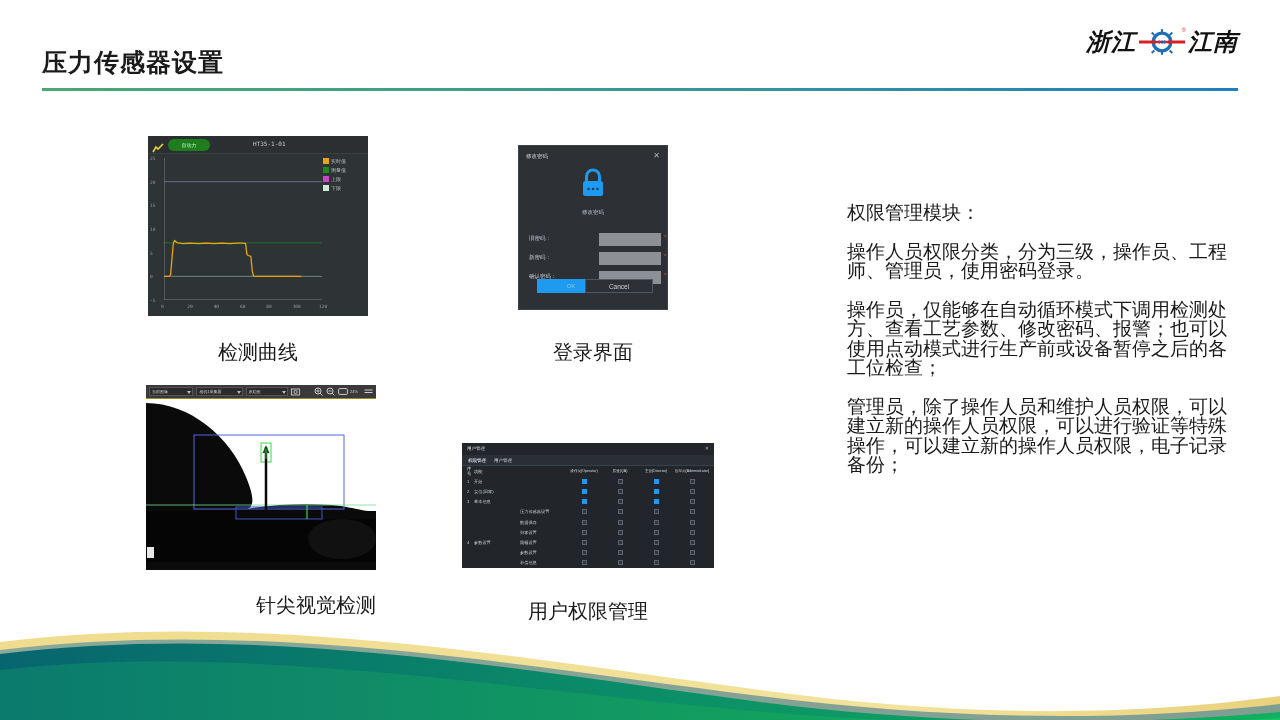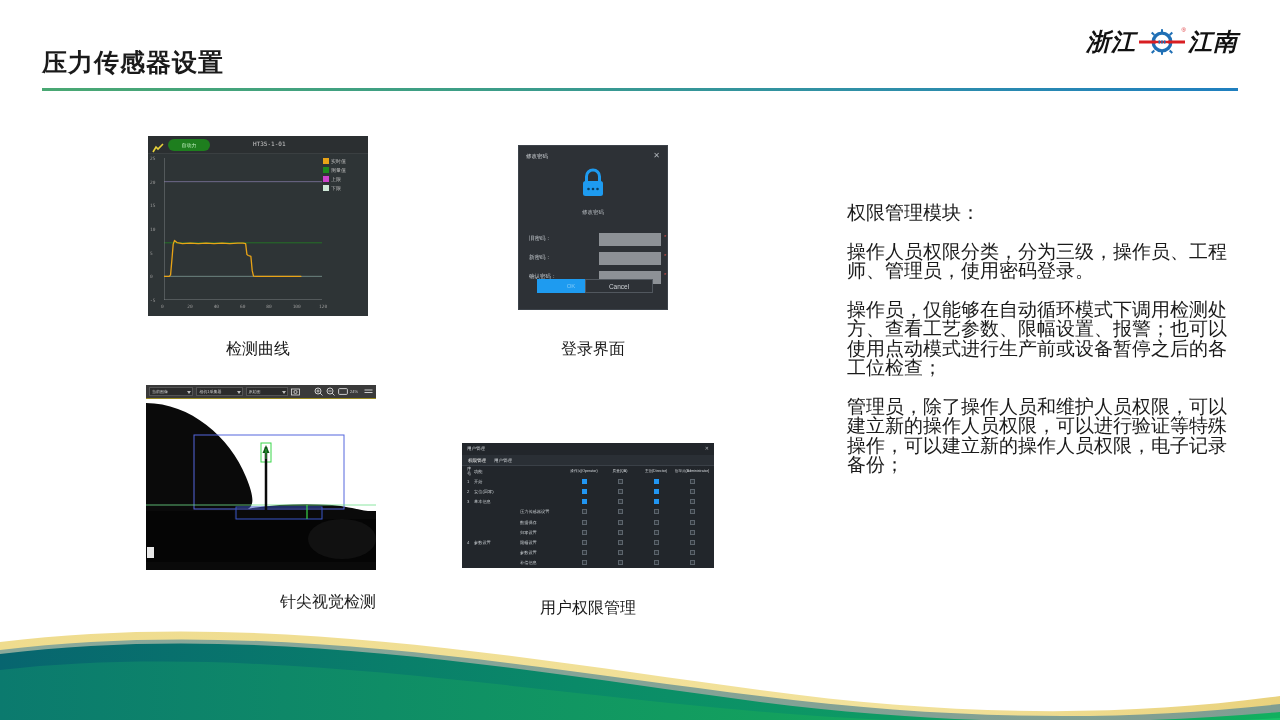--- a/index.html
+++ b/index.html
@@ -29,21 +29,21 @@
              letter-spacing:1px; }
   .logo-gear { position:relative; width:46px; height:30px;
                display:flex; align-items:center; justify-content:center; }
   .logo-dash { position:absolute; top:50%; transform:translateY(-50%);
                height:3px; background:#d81e22; width:17px; }
   .logo-dash.l { left:0; } .logo-dash.r { right:0; }
   .gear-reg { position:absolute; right:-1px; top:0px; font-size:6px; color:#d81e22; }
 
   
   .shot { position:absolute; background:#2b2b2b; overflow:hidden; }
-  .caption { position:absolute; font-size:16px; color:#1a1a1a;
+  .caption { position:absolute; font-size:20px; color:#1a1a1a;
              text-align:center; }
 
   
   #shot-curve { left:148px; top:136px; width:220px; height:180px; background:#2e3436; }
   #curve-topbar { position:absolute; left:0; top:0; width:100%; height:18px;
                   background:#2b2f31; border-bottom:1px solid #3a3f41; }
   #curve-chart-icon { position:absolute; left:4px; top:4px; width:12px; height:11px;
                       background:#2b2f31; }
   #curve-mode-btn { position:absolute; left:20px; top:3px; width:42px; height:12px;
                     background:#1e7e1e; border-radius:6px;
@@ -500,21 +500,21 @@
           <span class="ckbox"></span>
         </span>
       </div>
     </div>
 </div>
 <div class="caption" style="left:462px; top:598px; width:252px;">用户权限管理</div>
 
 <div id="text-col">
   <p>权限管理模块：</p>
   <p>操作人员权限分类，分为三级，操作员、工程师、管理员，使用密码登录。</p>
-  <p>操作员，仅能够在自动循环模式下调用检测处方、查看工艺参数、限幅设置、报警；也可以使用点动模式进行生产前或设备暂停之后的各工位检查；</p>
+  <p>操作员，仅能够在自动循环模式下调用检测处方、查看工艺参数、修改密码、报警；也可以使用点动模式进行生产前或设备暂停之后的各工位检查；</p>
   <p>管理员，除了操作人员和维护人员权限，可以建立新的操作人员权限，可以进行验证等特殊操作，可以建立新的操作人员权限，电子记录备份；</p>
 </div>
 
 <svg id="wave" viewBox="0 0 1280 120" preserveAspectRatio="none">
   <defs>
     <linearGradient id="gTeal" x1="0" y1="0" x2="1" y2="0">
       <stop offset="0%" stop-color="#07656f"></stop>
       <stop offset="45%" stop-color="#0a8a68"></stop>
       <stop offset="100%" stop-color="#11b05f"></stop>
     </linearGradient>

